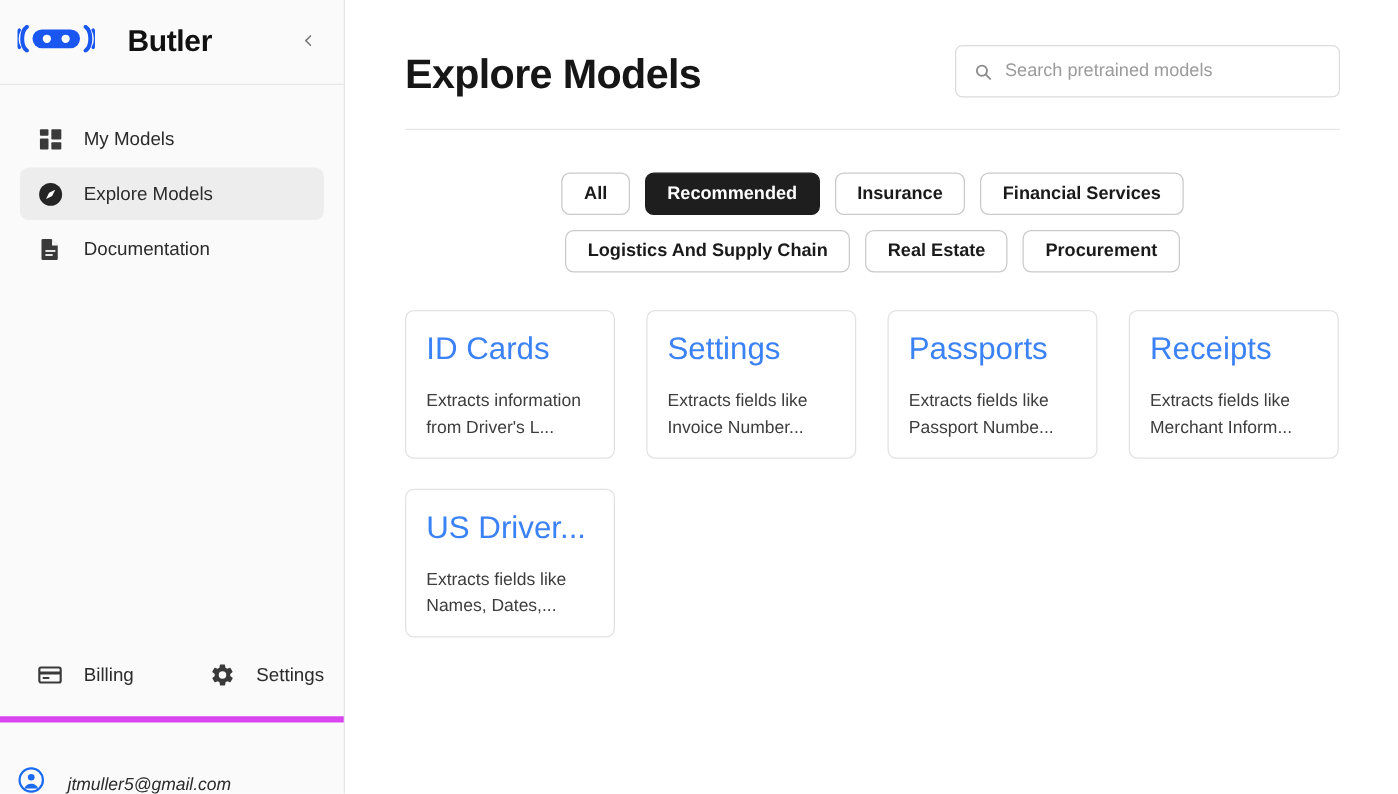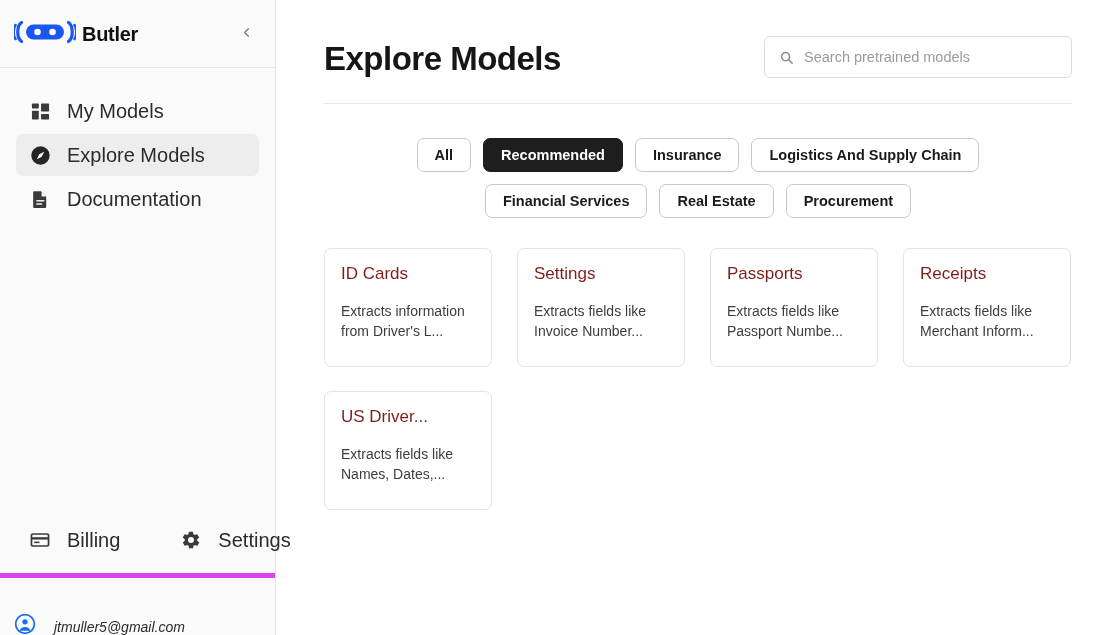--- a/index.html
+++ b/index.html
@@ -45,25 +45,26 @@
     display: flex;
     align-items: center;
     gap: 6px;
   }
 
   .brand-logo {
     display: block;
   }
 
   .brand-name {
-    font-size: 20px;
+    font-size: 24px;
     font-weight: bold;
     color: #111111;
     letter-spacing: -0.3px;
     line-height: 1;
+    margin-left: 20px;
   }
 
   .collapse-btn {
     width: 26px;
     height: 26px;
     display: flex;
     align-items: center;
     justify-content: center;
     background: transparent;
     border: none;
@@ -106,21 +107,21 @@
     width: 22px;
     height: 22px;
     display: flex;
     align-items: center;
     justify-content: center;
     flex: 0 0 22px;
     color: #3a3a3a;
   }
 
   .nav-label {
-    font-size: 20px;
+    font-size: 15px;
     color: #2b2b2b;
     line-height: 1;
   }
 
   .account-row {
     border-top: 5px solid #d946ef;
     height: 62px;
     display: flex;
     align-items: flex-end;
     gap: 18px;
@@ -232,22 +233,22 @@
     height: 119px;
     border: 1px solid #e2e2e2;
     border-radius: 7px;
     background: #ffffff;
     padding: 15px 16px 0 16px;
     cursor: pointer;
     overflow: hidden;
   }
 
   .card-title {
-    font-size: 17px;
-    color: #7f1d1d;
+    font-size: 25px;
+    color: #3b82f6;
     line-height: 1.2;
     margin-bottom: 16px;
     white-space: nowrap;
   }
 
   .card-desc {
     font-size: 14px;
     color: #3d3d3d;
     line-height: 1.48;
   }
@@ -371,22 +372,22 @@
           </svg>
         </span>
         <input class="search-input" type="text" placeholder="Search pretrained models" style="">
       </div>
     </div>
 
     <div class="chips">
       <button class="chip">All</button>
       <button class="chip active">Recommended</button>
       <button class="chip">Insurance</button>
+      <button class="chip">Financial Services</button>
       <button class="chip">Logistics And Supply Chain</button>
-      <button class="chip">Financial Services</button>
       <button class="chip">Real Estate</button>
       <button class="chip">Procurement</button>
     </div>
 
     <div class="cards">
 
       <div class="card">
         <div class="card-title">ID Cards</div>
         <div class="card-desc">Extracts information from Driver's L...</div>
       </div>

